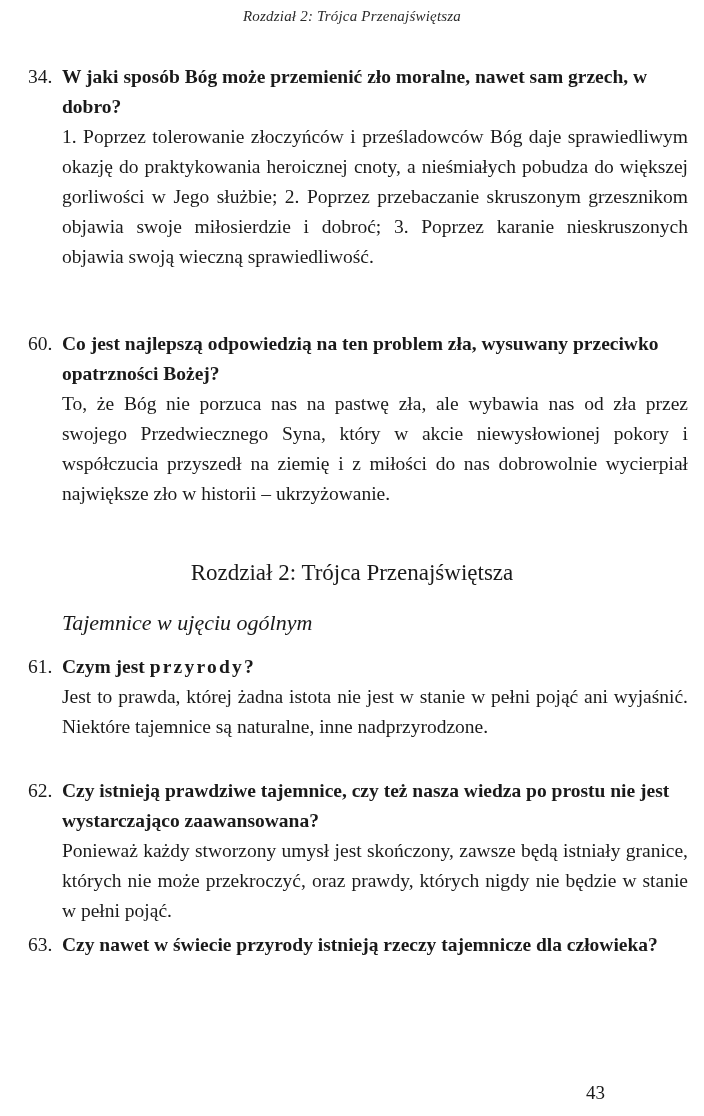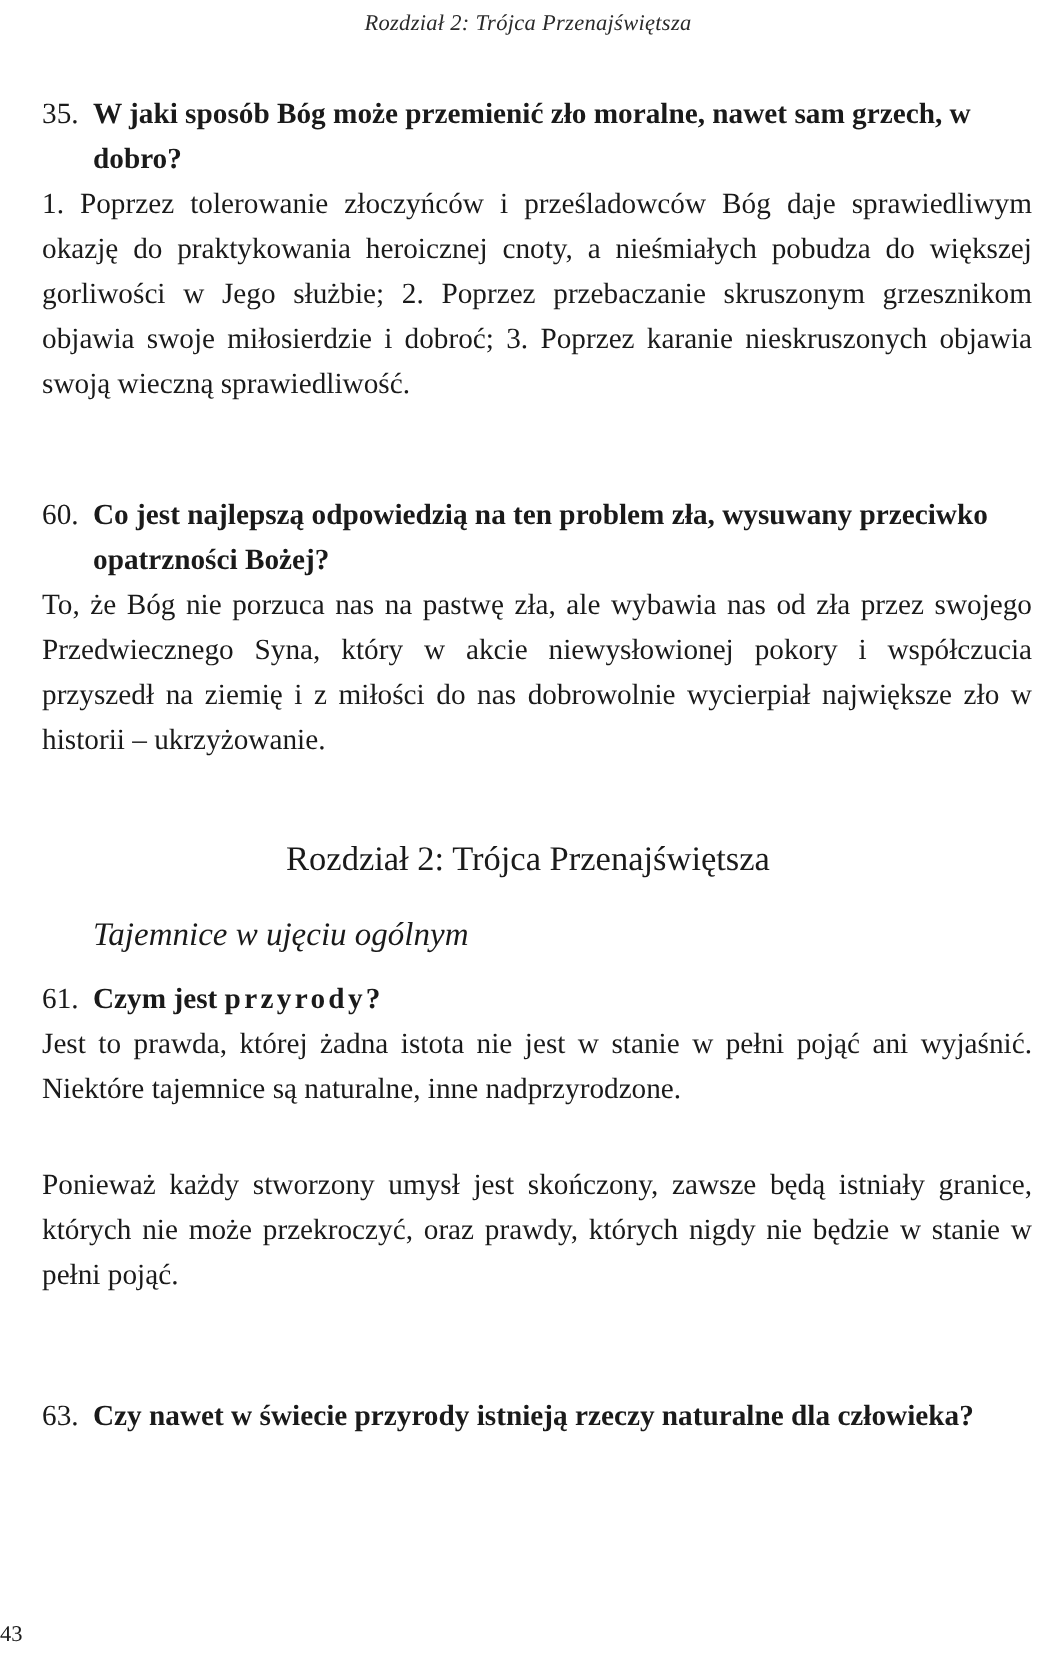--- a/index.html
+++ b/index.html
@@ -13,44 +13,44 @@
     text-align: center; font-style: italic; font-size: 15px; color: #2a2a2a;
     letter-spacing: 0.2px;
   }
   .qa { position: absolute; left: 28px; width: 660px; }
   .q-line {
     display: flex; font-weight: bold; font-size: 19.5px; line-height: 30px;
   }
   .q-num { width: 34px; flex: none; font-weight: normal; }
   .q-text { flex: 1; text-align: left; }
   .answer {
-    font-size: 19.5px; line-height: 30px;
+    margin-left: 34px; font-size: 19.5px; line-height: 30px;
     text-align: justify; hyphens: manual;
   }
   .chapter-title {
     position: absolute; top: 560px; left: 0; width: 704px; text-align: center;
     font-size: 23px;
   }
   .section-title {
     position: absolute; top: 610px; left: 62px; font-size: 22px; font-style: italic;
   }
   .spaced { letter-spacing: 2.2px; }
   .page-number {
-    position: absolute; top: 1082px; left: 0; width: 605px; text-align: left;
-    font-size: 15px;
+    position: absolute; top: 1082px; left: 0; width: 605px; text-align: right;
+    font-size: 19px;
   }
 </style>
 </head>
 <body>
 
 <div class="running-head">Rozdział 2: Trójca Przenajświętsza</div>
 
 <div class="qa" style="top:62px;">
   <div class="q-line">
-    <span class="q-num">35.</span>
+    <span class="q-num">34.</span>
     <span class="q-text">W jaki sposób Bóg może przemienić zło moralne, nawet sam grzech, w dobro?</span>
   </div>
   <div class="answer">1. Poprzez tolerowanie złoczyńców i prześladowców Bóg daje sprawiedliwym okazję do praktykowania heroicznej cnoty, a nieśmiałych pobudza do większej gorliwości w Jego służbie; 2. Poprzez przebaczanie skruszonym grzesznikom objawia swoje miłosierdzie i dobroć; 3. Poprzez karanie nieskruszonych objawia swoją wieczną sprawiedliwość.</div>
 </div>
 
 <div class="qa" style="top:329px;">
   <div class="q-line">
     <span class="q-num">60.</span>
     <span class="q-text">Co jest najlepszą odpowiedzią na ten problem zła, wysuwany przeciwko opatrzności Bożej?</span>
   </div>
@@ -62,23 +62,27 @@
 
 <div class="qa" style="top:652px;">
   <div class="q-line">
     <span class="q-num">61.</span>
     <span class="q-text"><span>Czym jest </span><span class="spaced">przyrody</span><span>?</span></span>
   </div>
   <div class="answer">Jest to prawda, której żadna istota nie jest w stanie w pełni pojąć ani wyjaśnić. Niektóre tajemnice są naturalne, inne nadprzyrodzone.</div>
 </div>
 
 <div class="qa" style="top:776px;">
+  <div class="q-line">
+    <span class="q-num">62.</span>
+    <span class="q-text">Czy istnieją prawdziwe tajemnice, czy też nasza wiedza po prostu nie jest wystarczająco zaawansowana?</span>
+  </div>
   <div class="answer">Ponieważ każdy stworzony umysł jest skończony, zawsze będą istniały granice, których nie może przekroczyć, oraz prawdy, których nigdy nie będzie w stanie w pełni pojąć.</div>
 </div>
 
 <div class="qa" style="top:930px;">
   <div class="q-line">
     <span class="q-num">63.</span>
-    <span class="q-text">Czy nawet w świecie przyrody istnieją rzeczy naturalne dla człowieka?</span>
+    <span class="q-text">Czy nawet w świecie przyrody istnieją rzeczy tajemnicze dla człowieka?</span>
   </div>
 </div>
 
 <div class="page-number">43</div>
 
 </body></html>

